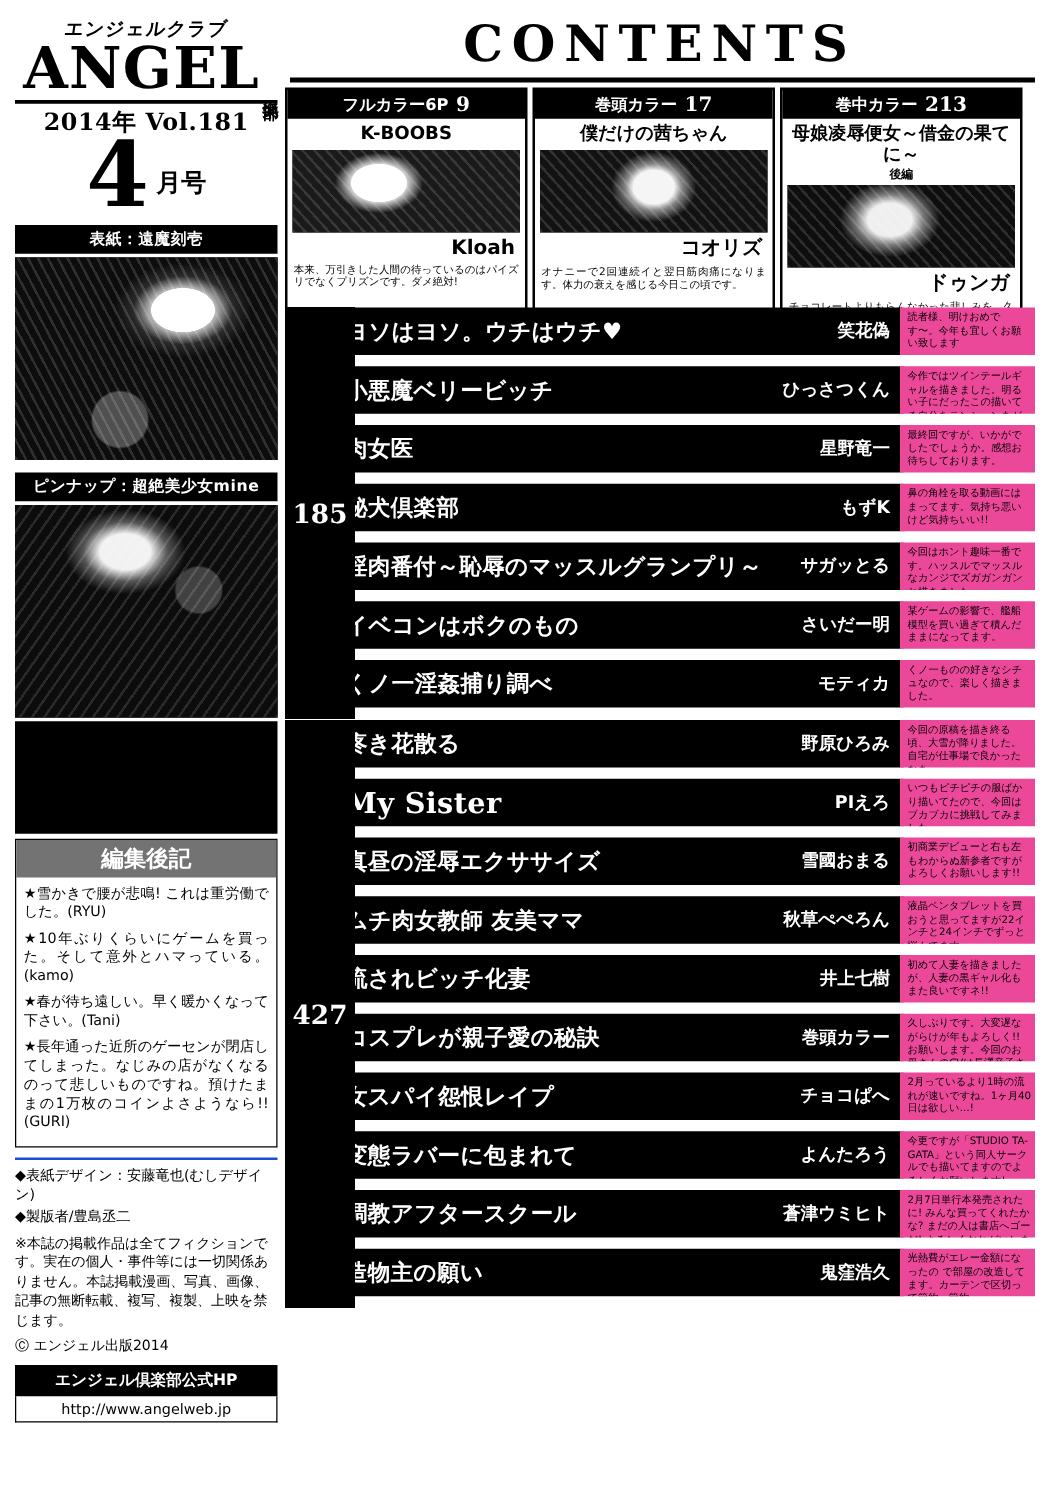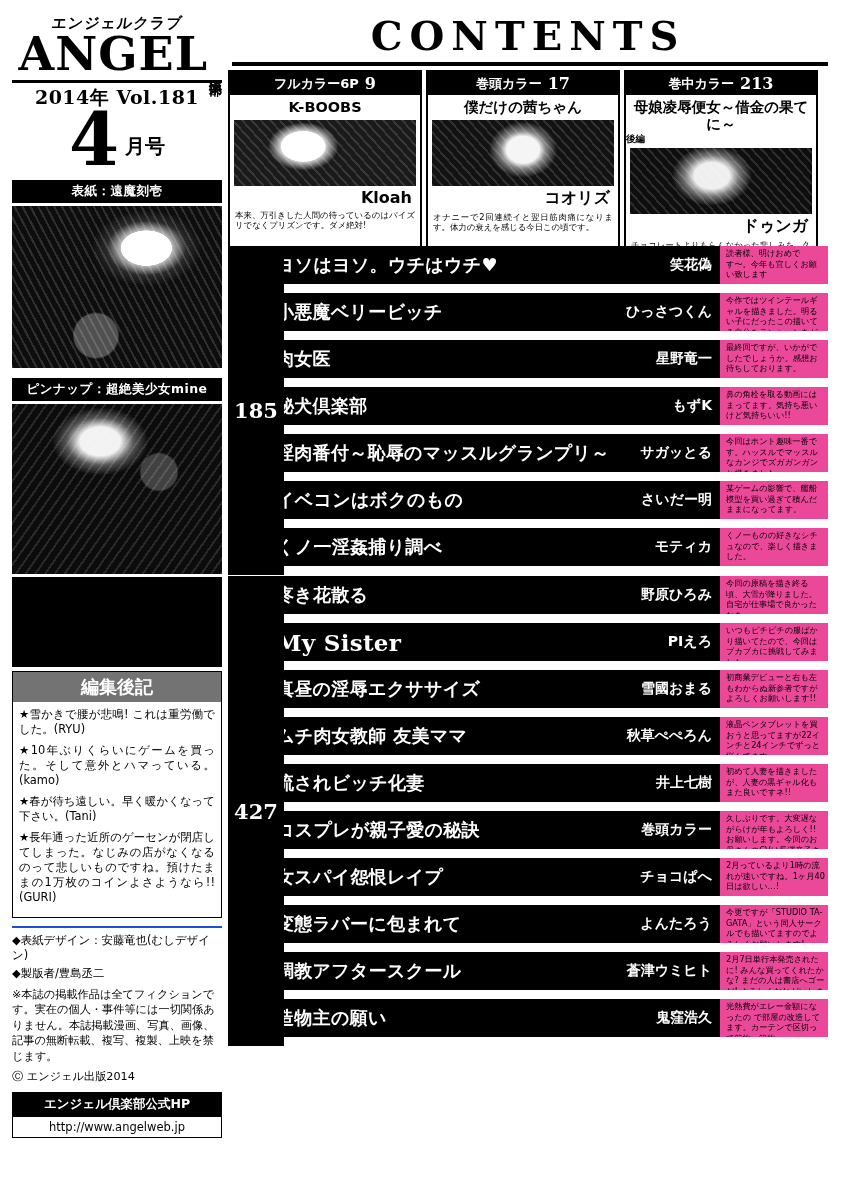--- a/index.html
+++ b/index.html
@@ -134,21 +134,21 @@
   }
   .feat-head .lbl { font-size:13px; font-weight:bold; }
   .feat-head .pg {
     font-family:"DejaVu Serif","Liberation Serif",serif;
     font-size:16px; font-weight:bold;
   }
   .feat-title {
     text-align:center; font-size:14.5px; font-weight:bold; padding:4px 2px 2px;
     line-height:1.15;
   }
-  .feat-sub { text-align:left; font-size:9.5px; font-weight:bold; margin-top:-1px; }
+  .feat-sub { text-align:center; font-size:9.5px; font-weight:bold; margin-top:-1px; }
   .feat-art {
     position:relative; height:66px; margin:2px 4px 0; background:#0f0f0f; overflow:hidden;
   }
   .feat-art.a1 { background:
       radial-gradient(ellipse 44px 30px at 38% 40%, #fff 0 50%, #ccc 52%, #1a1a1a 80%),
       linear-gradient(90deg,#111,#333); }
   .feat-art.a2 { background:
       radial-gradient(ellipse 34px 28px at 50% 45%, #f5f5f5 0 48%, #888 66%, #121212 100%),
       linear-gradient(180deg,#1b1b1b,#3a3a3a); }
   .feat-art.a3 { background:

